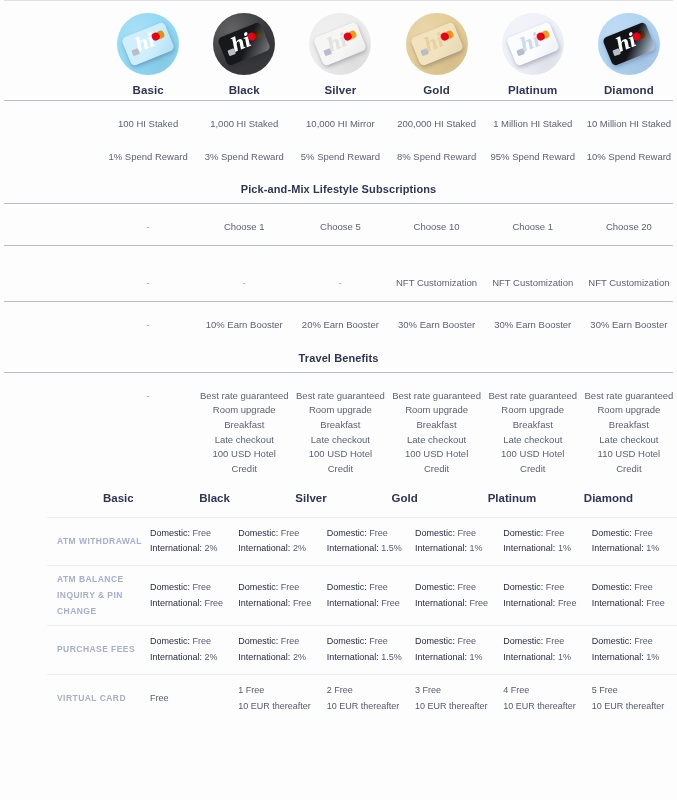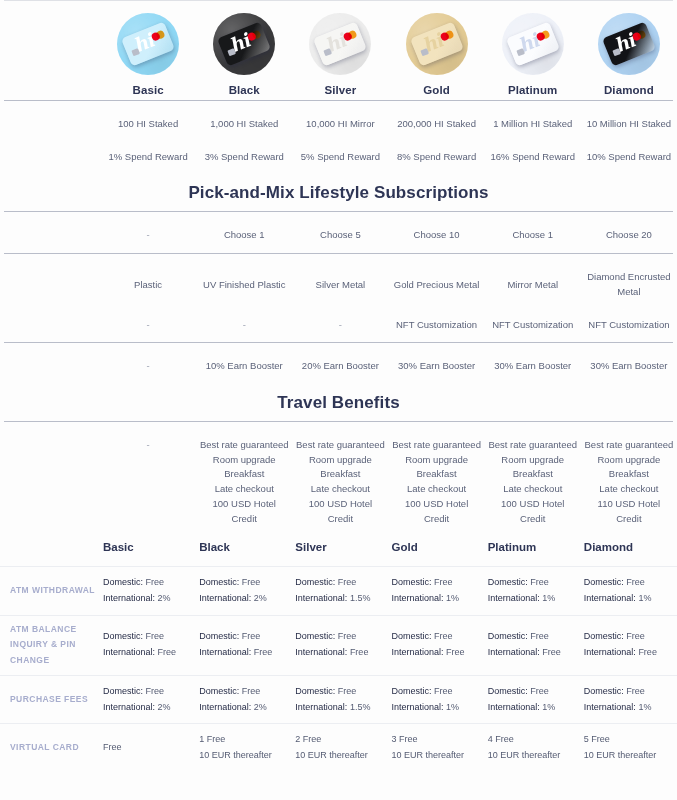--- a/index.html
+++ b/index.html
@@ -131,21 +131,21 @@
     margin-top: 9px;
     font-size: 11.5px;
     font-weight: 700;
     color: #2e3555;
     letter-spacing: .1px;
   }
 
   
   .section-title {
     text-align: center;
-    font-size: 17px;
+    font-size: 11px;
     font-weight: 700;
     color: #2e3555;
     padding: 9px 0 8px;
     letter-spacing: .1px;
   }
 
   .rule {
     height: 1px;
     background: #b9bdc9;
     margin: 0 4px;
@@ -159,20 +159,21 @@
     text-align: left;
     font-size: 11.5px;
     font-weight: 700;
     color: #2e3555;
   }
 
   .fee-row {
     border-top: 1px solid #eceef2;
     min-height: 45px;
     padding: 6px 0;
+    margin-left: 47px;
   }
 
   .fee-row .cell {
     text-align: left;
     font-size: 9px;
     color: #545b72;
     line-height: 1.75;
   }
 
   .fee-row .cell b {
@@ -303,21 +304,21 @@
     <div class="cell">10 Million HI Staked</div>
   </div>
 
   <div class="spacer-md"></div>
   <div class="row">
     <div class="label-col"></div>
     <div class="cell">1% Spend Reward</div>
     <div class="cell">3% Spend Reward</div>
     <div class="cell">5% Spend Reward</div>
     <div class="cell">8% Spend Reward</div>
-    <div class="cell">16% Spend Reward</div>
+    <div class="cell">95% Spend Reward</div>
     <div class="cell">10% Spend Reward</div>
   </div>
 
   <div class="spacer-sm"></div>
   <div class="section-title">Pick-and-Mix Lifestyle Subscriptions</div>
   <div class="rule"></div>
 
   <div class="spacer-md"></div>
   <div class="row">
     <div class="label-col"></div>
@@ -326,29 +327,20 @@
     <div class="cell">Choose 5</div>
     <div class="cell">Choose 10</div>
     <div class="cell">Choose 1</div>
     <div class="cell">Choose 20</div>
   </div>
 
   <div class="spacer-sm"></div>
   <div class="rule"></div>
 
   <div class="spacer-md"></div>
-  <div class="row">
-    <div class="label-col"></div>
-    <div class="cell">Plastic</div>
-    <div class="cell">UV Finished Plastic</div>
-    <div class="cell">Silver Metal</div>
-    <div class="cell">Gold Precious Metal</div>
-    <div class="cell">Mirror Metal</div>
-    <div class="cell">Diamond Encrusted Metal</div>
-  </div>
 
   <div class="spacer-md"></div>
   <div class="row">
     <div class="label-col"></div>
     <div class="cell dash">-</div>
     <div class="cell dash">-</div>
     <div class="cell dash">-</div>
     <div class="cell">NFT Customization</div>
     <div class="cell">NFT Customization</div>
     <div class="cell">NFT Customization</div>

